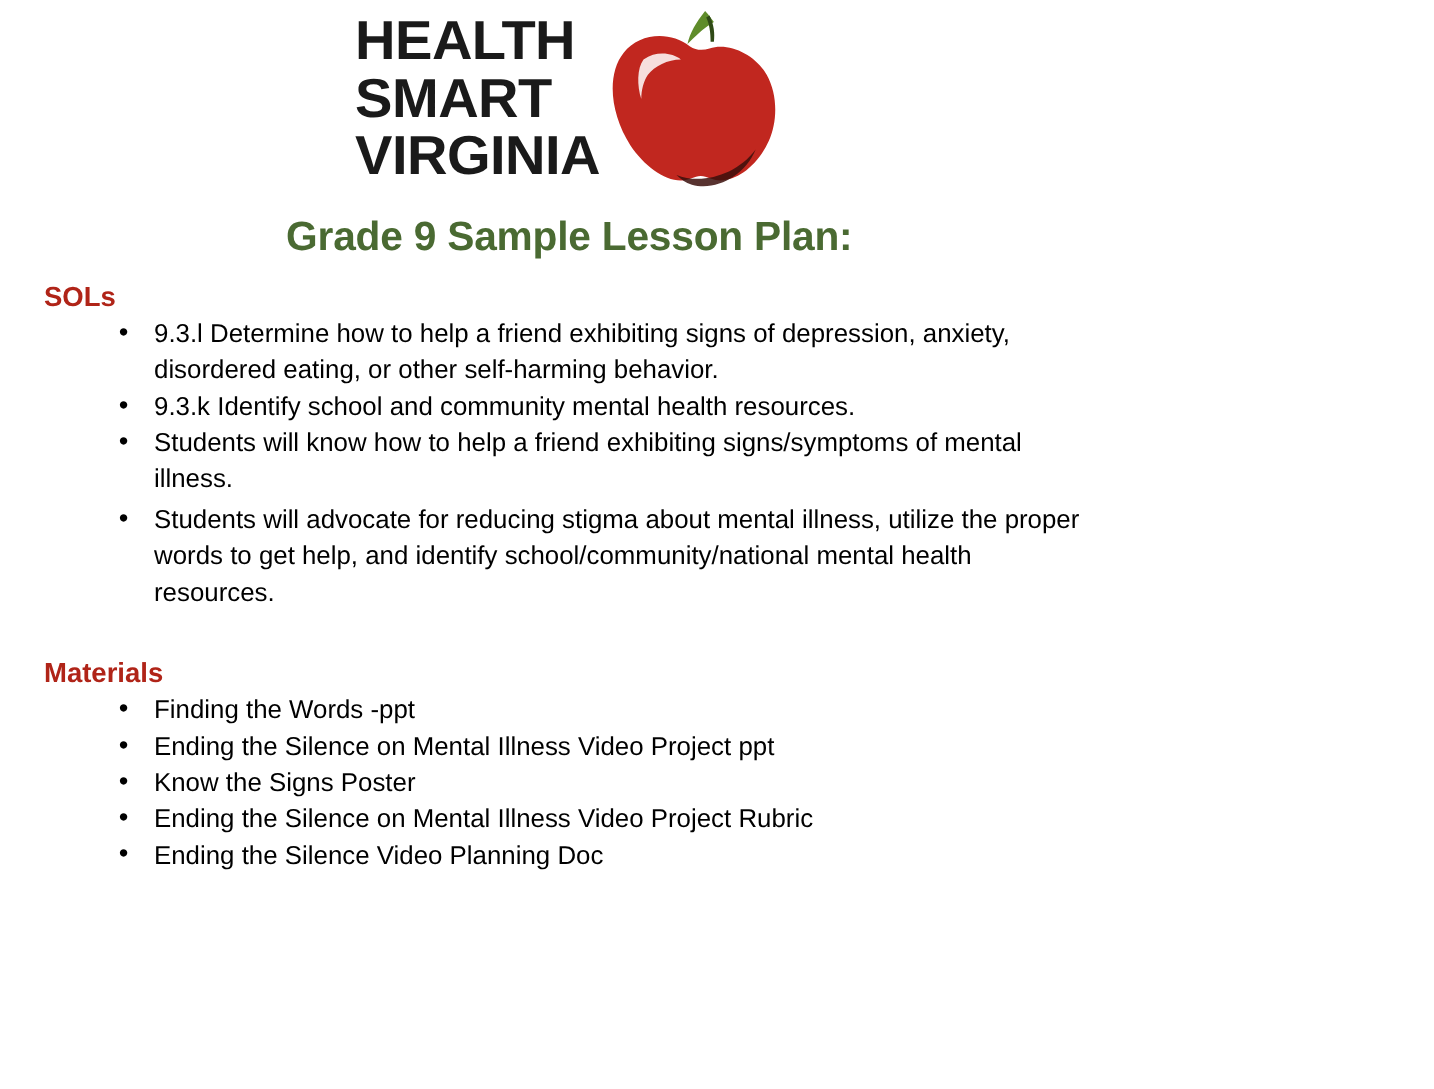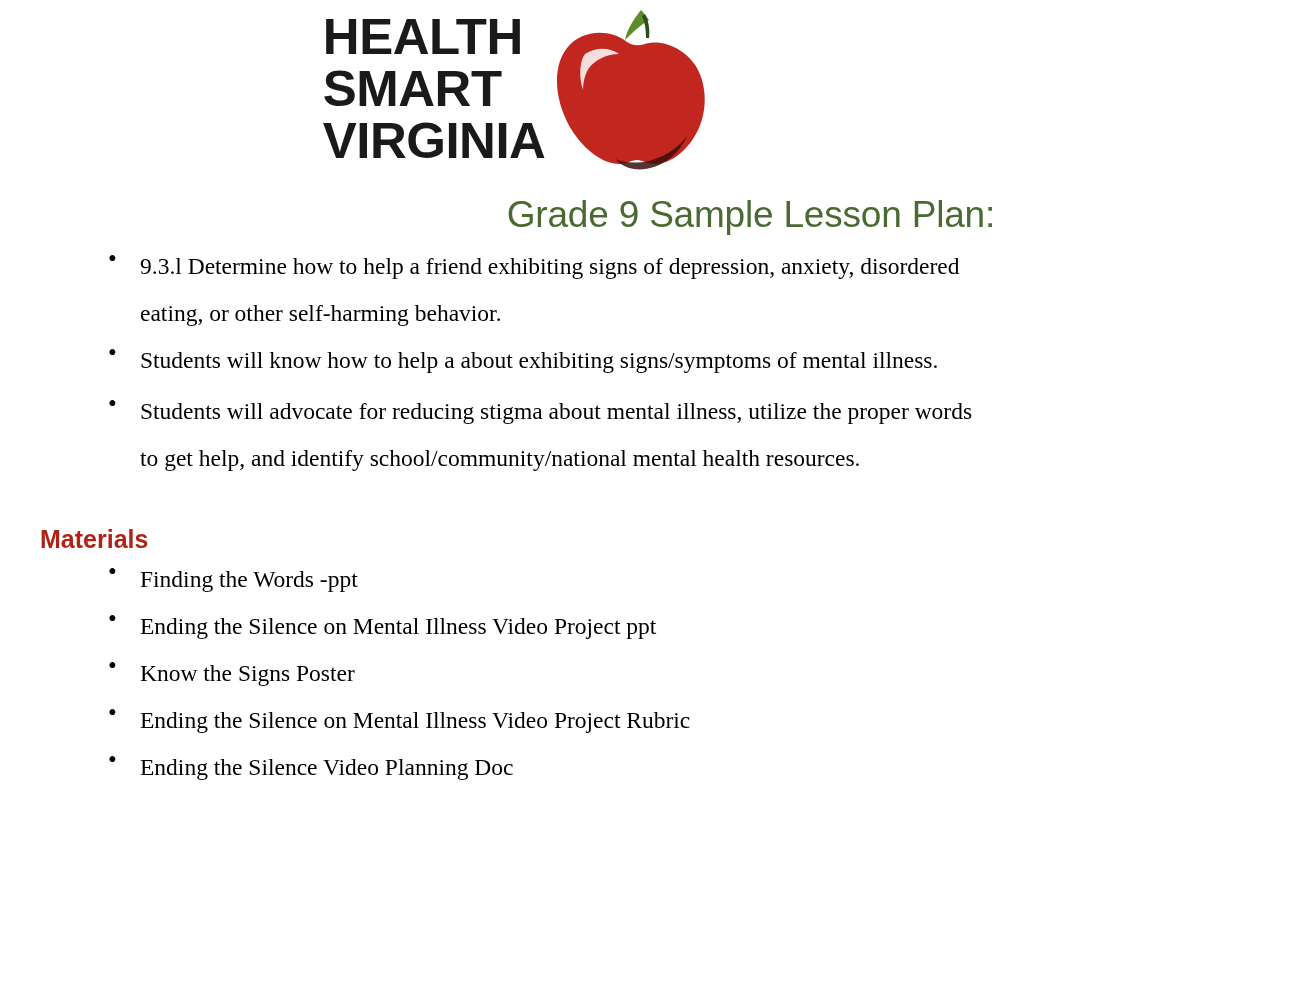--- a/index.html
+++ b/index.html
@@ -49,23 +49,23 @@
   .logo-apple {
     position: relative;
     width: 165px;
     height: 170px;
     margin-left: -2px;
   }
   .logo-apple svg { display: block; }
 
   
   .doc-title {
-    text-align: right;
+    text-align: center;
     color: #4a6a32;
-    font-weight: normal;
+    font-weight: bold;
     font-size: 37px;
     line-height: 57px;
     letter-spacing: -0.2px;
     margin-top: 4px;
   }
   .doc-title .line2 { font-size: 40px; }
 
   
   .section-heading {
     color: #b02418;
@@ -78,24 +78,23 @@
 
   
   ul.bullets {
     list-style: none;
     margin: 0;
     padding: 0 0 0 62px;
   }
   ul.bullets li {
     position: relative;
     font-size: 23.5px;
-    line-height: 47px;
+    line-height: 33px;
     padding-left: 38px;
     margin: 0 0 0 0;
-    font-family: Liberation Serif, serif;
   }
   ul.bullets li::before {
     content: "\2022";
     position: absolute;
     left: 6px;
     top: -1px;
     font-size: 25px;
     line-height: 33px;
   }
   ul.bullets.spaced li { margin-bottom: 4px; }
@@ -128,26 +127,28 @@
           <path d="M70 155 C92 164 124 156 142 132 C132 156 106 170 84 164 C78 162 74 159 70 155 Z" fill="#3b0f0c" opacity="0.85"></path>
         </svg>
       </div>
     </div>
   </div>
 
   <div class="doc-title">
     <div class="line1">Grade 9 Sample Lesson Plan:</div>
   </div>
 
+  <div class="section-heading">SOLs</div>
   <ul class="bullets sols-list">
     <li>9.3.l Determine how to help a friend exhibiting signs of depression, anxiety, disordered eating, or other self-harming behavior.</li>
+    <li>9.3.k Identify school and community mental health resources.</li>
   </ul>
 
   <ul class="bullets obj-list spaced">
-    <li>Students will know how to help a about exhibiting signs/symptoms of mental illness.</li>
+    <li>Students will know how to help a friend exhibiting signs/symptoms of mental illness.</li>
     <li>Students will advocate for reducing stigma about mental illness, utilize the proper words to get help, and identify school/community/national mental health resources.</li>
   </ul>
 
   <div class="section-heading" style="margin-top:42px;">Materials</div>
   <ul class="bullets materials-list">
     <li>Finding the Words -ppt</li>
     <li>Ending the Silence on Mental Illness Video Project ppt</li>
     <li>Know the Signs Poster</li>
     <li>Ending the Silence on Mental Illness Video Project Rubric</li>
     <li>Ending the Silence Video Planning Doc</li>

